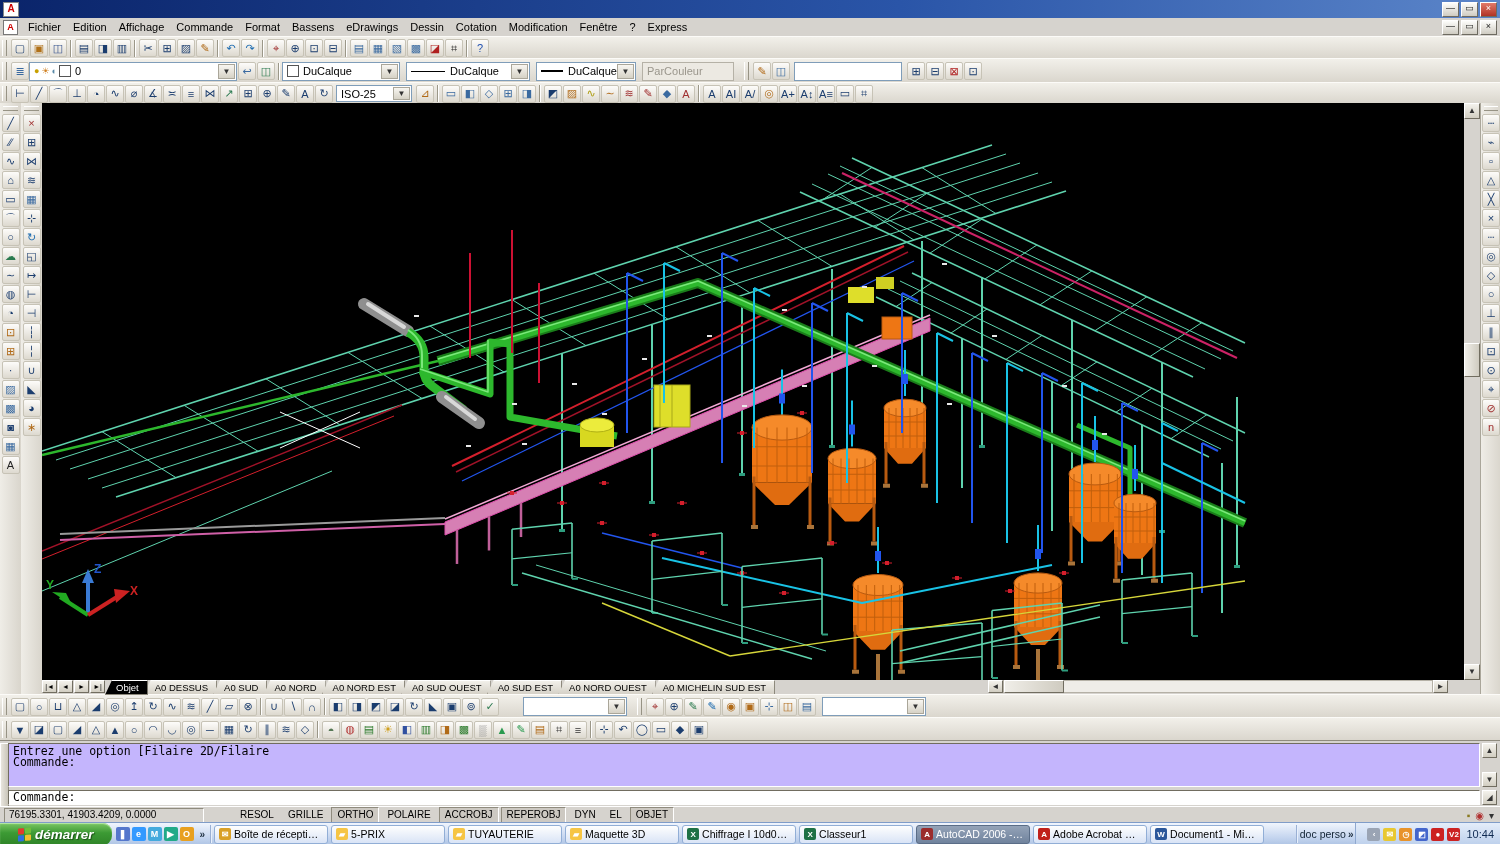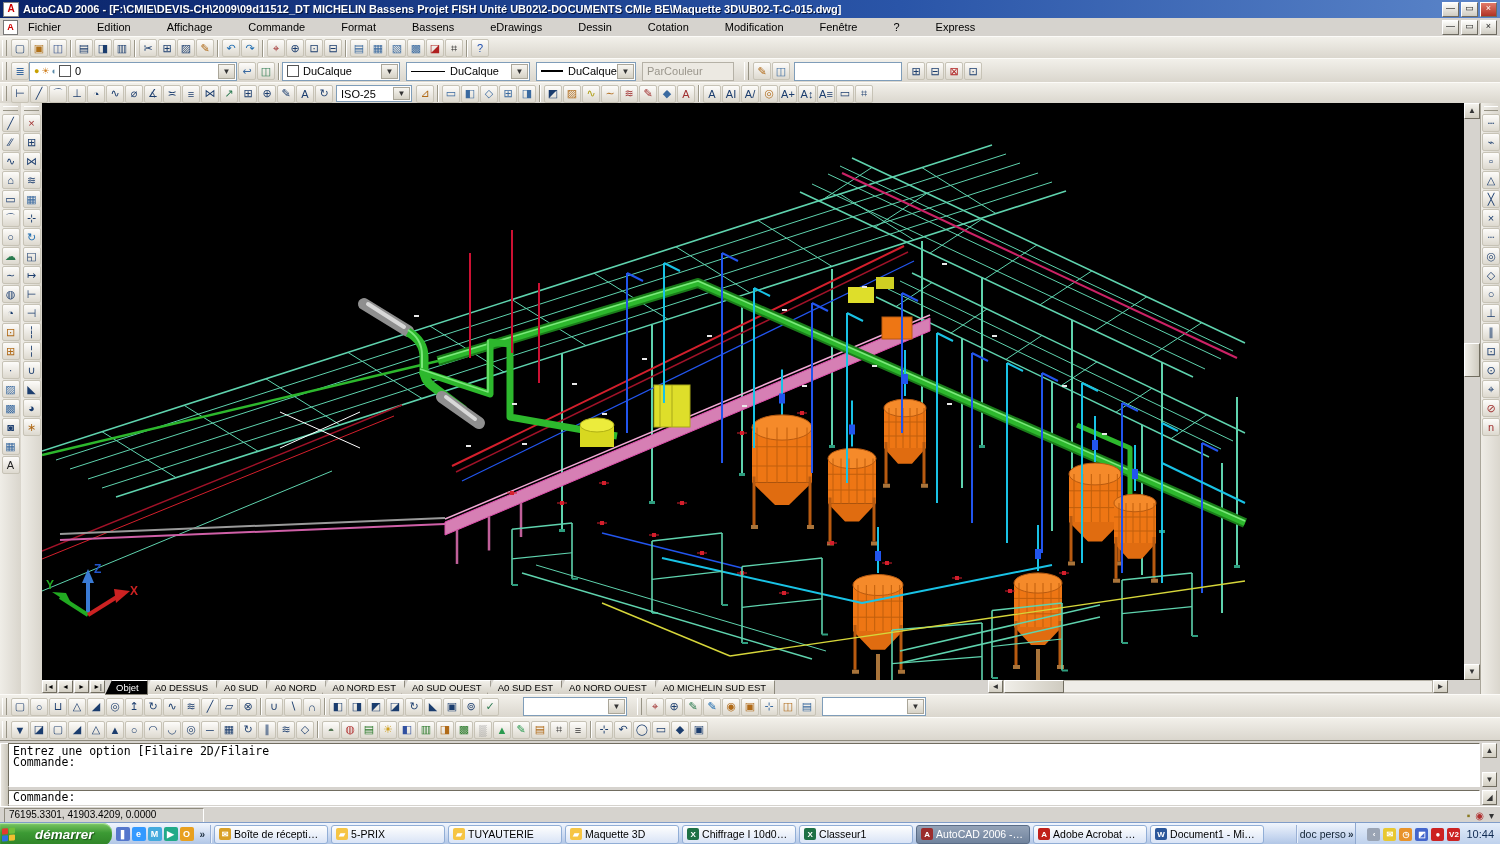--- a/index.html
+++ b/index.html
@@ -55,38 +55,38 @@
   
   #tabrow{left:42px;top:680px;width:1422px;height:14px;background:#d6d3ce;display:flex;align-items:flex-start;}
   .tnav{width:15px;height:13px;background:linear-gradient(#f4f2ec,#d2cec2);border:1px solid;border-color:#fff #716d60 #716d60 #fff;
         font-size:7px;text-align:center;line-height:12px;box-sizing:border-box;}
   .tab{height:13px;padding:0 8px 0 10px;font-size:9.5px;line-height:13px;background:linear-gradient(#f2f0ea,#d5d1c7);
        border:1px solid #8d897c;border-top-color:#fff;clip-path:polygon(7px 0,100% 0,100% 100%,0 100%);margin-left:-4px;white-space:nowrap;}
   .tab.active{background:#000;color:#fff;z-index:2;}
   
   #cmd{left:0;top:740px;width:1500px;height:66px;background:#d6d3ce;border-top:1px solid #8f8b7e;}
   .cmdtext{font-family:"DejaVu Sans Mono","Liberation Mono",monospace;font-size:11.5px;line-height:11px;color:#000;}
-  #cmd-history{position:absolute;left:8px;top:2px;width:1472px;height:44px;background:#ffffff;
+  #cmd-history{position:absolute;left:8px;top:2px;width:1472px;height:44px;background:#c4b5fd;
       border:1px solid;border-color:#716d60 #fff #fff #716d60;padding:2px 4px;box-sizing:border-box;overflow:hidden;}
   #cmd-prompt{position:absolute;left:8px;top:49px;width:1472px;height:15px;background:#fff;
       border:1px solid;border-color:#716d60 #fff #fff #716d60;padding:1px 4px;box-sizing:border-box;}
   #cmd-grip{position:absolute;left:0;top:2px;width:7px;height:62px;background:linear-gradient(90deg,#e8e5de,#c9c5b9);
       border:1px solid #fff;border-right-color:#8f8b7e;}
   
   #statusbar{left:0;top:806px;width:1500px;height:16px;background:#d6d3ce;border-top:1px solid #fff;display:flex;align-items:center;}
   #coords{width:190px;height:13px;margin-left:4px;background:#d6d3ce;border:1px solid;border-color:#8f8b7e #fff #fff #8f8b7e;
       font-size:10px;line-height:12px;padding:0 4px;}
   .tg{height:14px;padding:0 5px;font-size:10px;line-height:13px;margin-left:2px;}
   .tg.on{border:1px solid;border-color:#8f8b7e #fff #fff #8f8b7e;background:#cdc9c2;}
   .tg.off{border:1px solid transparent;}
   
   #taskbar{left:0;top:822px;width:1500px;height:22px;background:linear-gradient(#f0f5fd,#c2d3ee 70%,#aec4e4);
       display:flex;align-items:center;border-top:1px solid #7f9cc8;}
-  #startbtn{height:22px;padding:0 18px 0 2px;background:linear-gradient(#7cc764,#3c9a34 45%,#2f8428);
-      border-radius:0 9px 9px 0;display:flex;align-items:center;gap:20px;color:#fff;font-weight:bold;font-style:italic;
+  #startbtn{height:22px;padding:0 18px 0 18px;background:linear-gradient(#7cc764,#3c9a34 45%,#2f8428);
+      border-radius:0 9px 9px 0;display:flex;align-items:center;gap:4px;color:#fff;font-weight:bold;font-style:italic;
       font-size:13.5px;text-shadow:1px 1px 1px #1c5217;box-shadow:inset 0 1px 1px #b8e8a8;}
   .flag{width:13px;height:13px;display:grid;grid-template-columns:6px 6px;grid-template-rows:6px 6px;gap:1px;transform:skewY(-6deg);}
   .flag i{display:block;border-radius:1px;}
   #quicklaunch{display:flex;align-items:center;margin:0 4px;gap:2px;}
   .ql{width:14px;height:14px;border-radius:2px;display:flex;align-items:center;justify-content:center;
       color:#fff;font-size:9px;font-weight:bold;}
   .chev{color:#234;font-size:10px;font-weight:bold;margin:0 2px;}
   .tdiv{width:1px;height:18px;background:#9ab0d4;box-shadow:1px 0 0 #e8f0fc;margin:0 3px;}
   .task{height:17px;flex:0 0 104px;margin-right:3px;display:flex;align-items:center;gap:3px;padding:0 4px;
       background:linear-gradient(#fefefe,#d9e4f6);border:1px solid #91aed6;border-radius:3px;font-size:10.5px;
@@ -102,31 +102,30 @@
   #docperso{font-size:10.5px;color:#123;}
   svg text{font-family:"Liberation Sans",sans-serif;}
 </style>
 </head>
 <body>
 
 <div id="screen">
 
   <div id="titlebar" class="abs">
     <span class="appico">A</span>
-    <span class="t">AutoCAD 2006 - [F:\CMIE\DEVIS-CH\2009\09d11512_DT MICHELIN Bassens Projet FISH Unité UB02\2-DOCUMENTS CMIe BE\Maquette 3D\UB02-T-C-015.dwg]</span>
     <span class="winbtns">
       <span class="wbtn">—</span>
       <span class="wbtn">▭</span>
       <span class="wbtn close">×</span>
     </span>
   </div>
 
   <div id="menubar" class="abs">
     <span class="docico">A</span>
-    <span id="menu-items" style="display:flex;gap:24px;">
+    <span id="menu-items" style="display:flex;">
         <span class="menu-item">Fichier</span>
         <span class="menu-item">Edition</span>
         <span class="menu-item">Affichage</span>
         <span class="menu-item">Commande</span>
         <span class="menu-item">Format</span>
         <span class="menu-item">Bassens</span>
         <span class="menu-item">eDrawings</span>
         <span class="menu-item">Dessin</span>
         <span class="menu-item">Cotation</span>
         <span class="menu-item">Modification</span>
@@ -864,20 +863,31 @@
       <span>Commande:</span>
     </div>
     <span class="sbtn" style="left:1482px;top:2px;width:15px;height:15px;">▲</span>
     <span class="sbtn" style="left:1482px;top:31px;width:15px;height:15px;">▼</span>
     <span class="sbtn" style="left:1482px;top:49px;width:15px;height:15px;">◢</span>
   </div>
 
   <div id="statusbar" class="abs">
     <span id="coords">76195.3301, 41903.4209, 0.0000</span>
     <span style="width:28px;"></span>
+    <span id="toggles" style="display:flex;">
+        <span class="tg off">RESOL</span>
+        <span class="tg off">GRILLE</span>
+        <span class="tg on">ORTHO</span>
+        <span class="tg off">POLAIRE</span>
+        <span class="tg on">ACCROBJ</span>
+        <span class="tg on">REPEROBJ</span>
+        <span class="tg off">DYN</span>
+        <span class="tg off">EL</span>
+        <span class="tg on">OBJET</span>
+      </span>
     <span id="status-tray" style="margin-left:auto;margin-right:6px;display:flex;gap:5px;align-items:center;">
         <span style="font-size: 10px; color: rgb(138, 122, 32);">▪</span>
         <span style="font-size: 10px; color: rgb(176, 48, 48);">◉</span>
         <span style="font-size: 10px; color: rgb(51, 51, 51);">▾</span>
       </span>
   </div>
 
   <div id="taskbar" class="abs">
     <span id="startbtn">
       <span class="flag">

